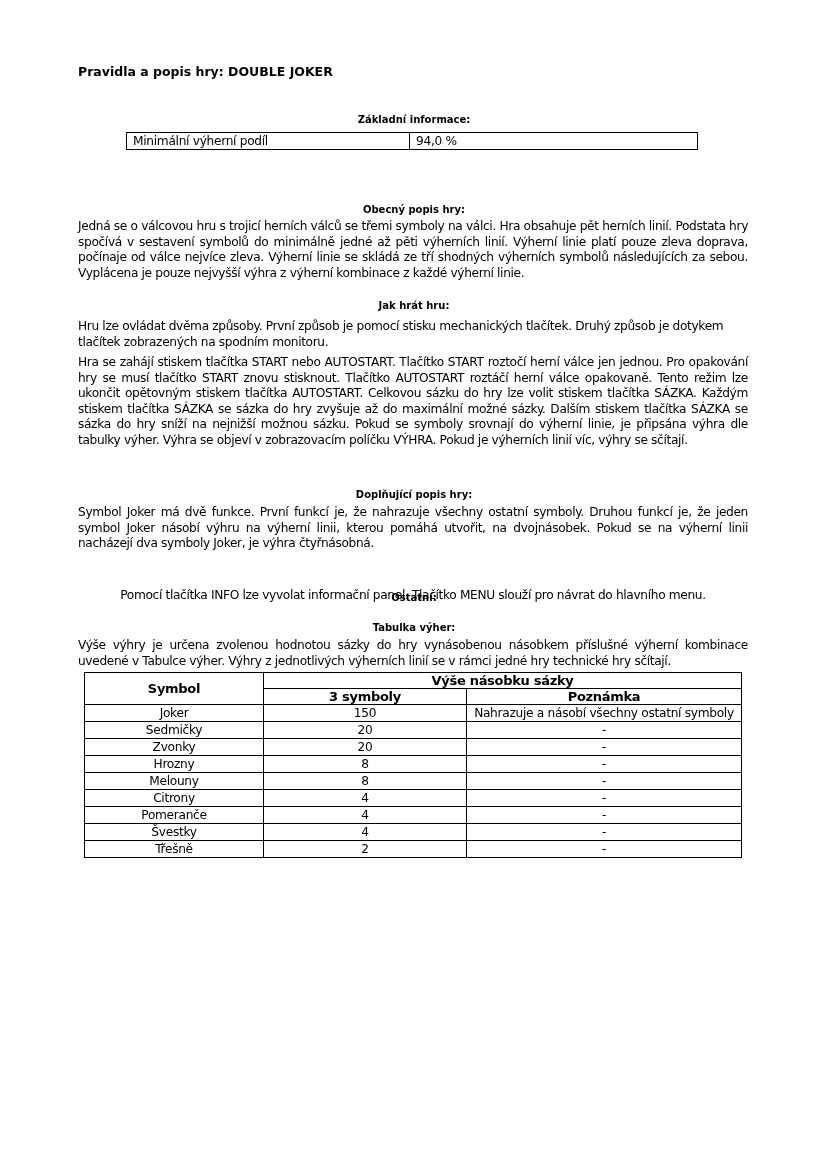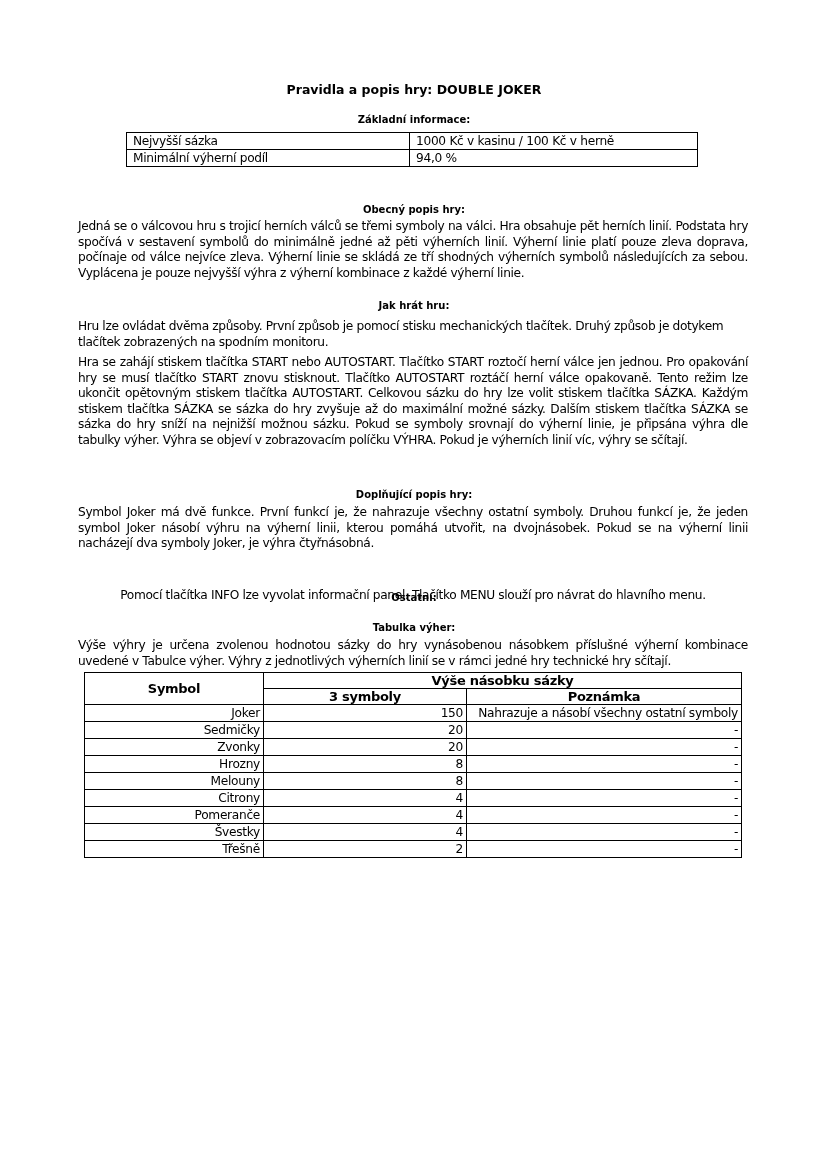--- a/index.html
+++ b/index.html
@@ -1,44 +1,40 @@
 <!DOCTYPE html>
 <html><head>
 <meta charset="utf-8">
 <style>
   html, body { margin: 0; padding: 0; background: #ffffff; }
   body { width: 827px; height: 1169px; position: relative; font-family: "DejaVu Sans", sans-serif; color: #000; }
   .page { position: absolute; left: 78px; top: 0; width: 672px; }
-  .doc-title { position: absolute; top: 82px; left: 0; width: 672px; text-align: center; font-weight: bold; font-size: 12.5px; }
+  .doc-title { position: absolute; top: 64px; left: 0; width: 672px; text-align: left; font-weight: bold; font-size: 12.5px; }
   .sec-h { position: absolute; left: 0; width: 672px; text-align: center; font-weight: bold; font-size: 10px; }
   .para { position: absolute; left: 0; width: 670px; font-size: 12.2px; line-height: 15.6px; text-align: justify; letter-spacing: -0.35px; }
   .para b { font-weight: normal; }
   .center { text-align: center; }
   table { border-collapse: collapse; position: absolute; font-size: 12.2px; letter-spacing: -0.3px; }
   td, th { border: 1.2px solid #000; padding: 0 6px; height: 16px; line-height: 16px; }
   #info-table { left: 48px; top: 132px; width: 572px; }
   #info-table td:first-child { width: 270px; }
   #pay-table { left: 6px; top: 672px; width: 658px; border-radius: 8px; }
   #pay-table th { font-weight: bold; font-size: 13px; text-align: center; height: 15px; line-height: 15px; }
-  #pay-table td { text-align: right; height: 16px; line-height: 16px; padding: 0 3px; }
+  #pay-table td { text-align: center; height: 16px; line-height: 16px; padding: 0 3px; }
   .c1 { width: 166px; } .c2 { width: 190px; }
 </style>
 </head>
 <body>
 
 <div class="page">
   <div class="doc-title">Pravidla a popis hry: DOUBLE JOKER</div>
 
   <div class="sec-h" style="top:114px">Základní informace:</div>
   <table id="info-table">
     <tbody>
-        <tr>
-          <td>Nejvyšší sázka</td>
-          <td>1000 Kč v kasinu / 100 Kč v herně</td>
-        </tr>
     <tr>
           <td>Minimální výherní podíl</td>
           <td>94,0 %</td>
         </tr>
   </tbody>
     </table>
 
   <div class="sec-h" style="top:204px">Obecný popis hry:</div>
   <div class="para" style="top:219px">Jedná se o válcovou hru s trojicí herních válců se třemi symboly na válci. Hra obsahuje pět herních linií. Podstata hry spočívá v sestavení symbolů do minimálně jedné až pěti výherních linií. Výherní linie platí pouze zleva doprava, počínaje od válce nejvíce zleva. Výherní linie se skládá ze tří shodných výherních symbolů následujících za sebou. Vyplácena je pouze nejvyšší výhra z výherní kombinace z každé výherní linie.</div>
 

